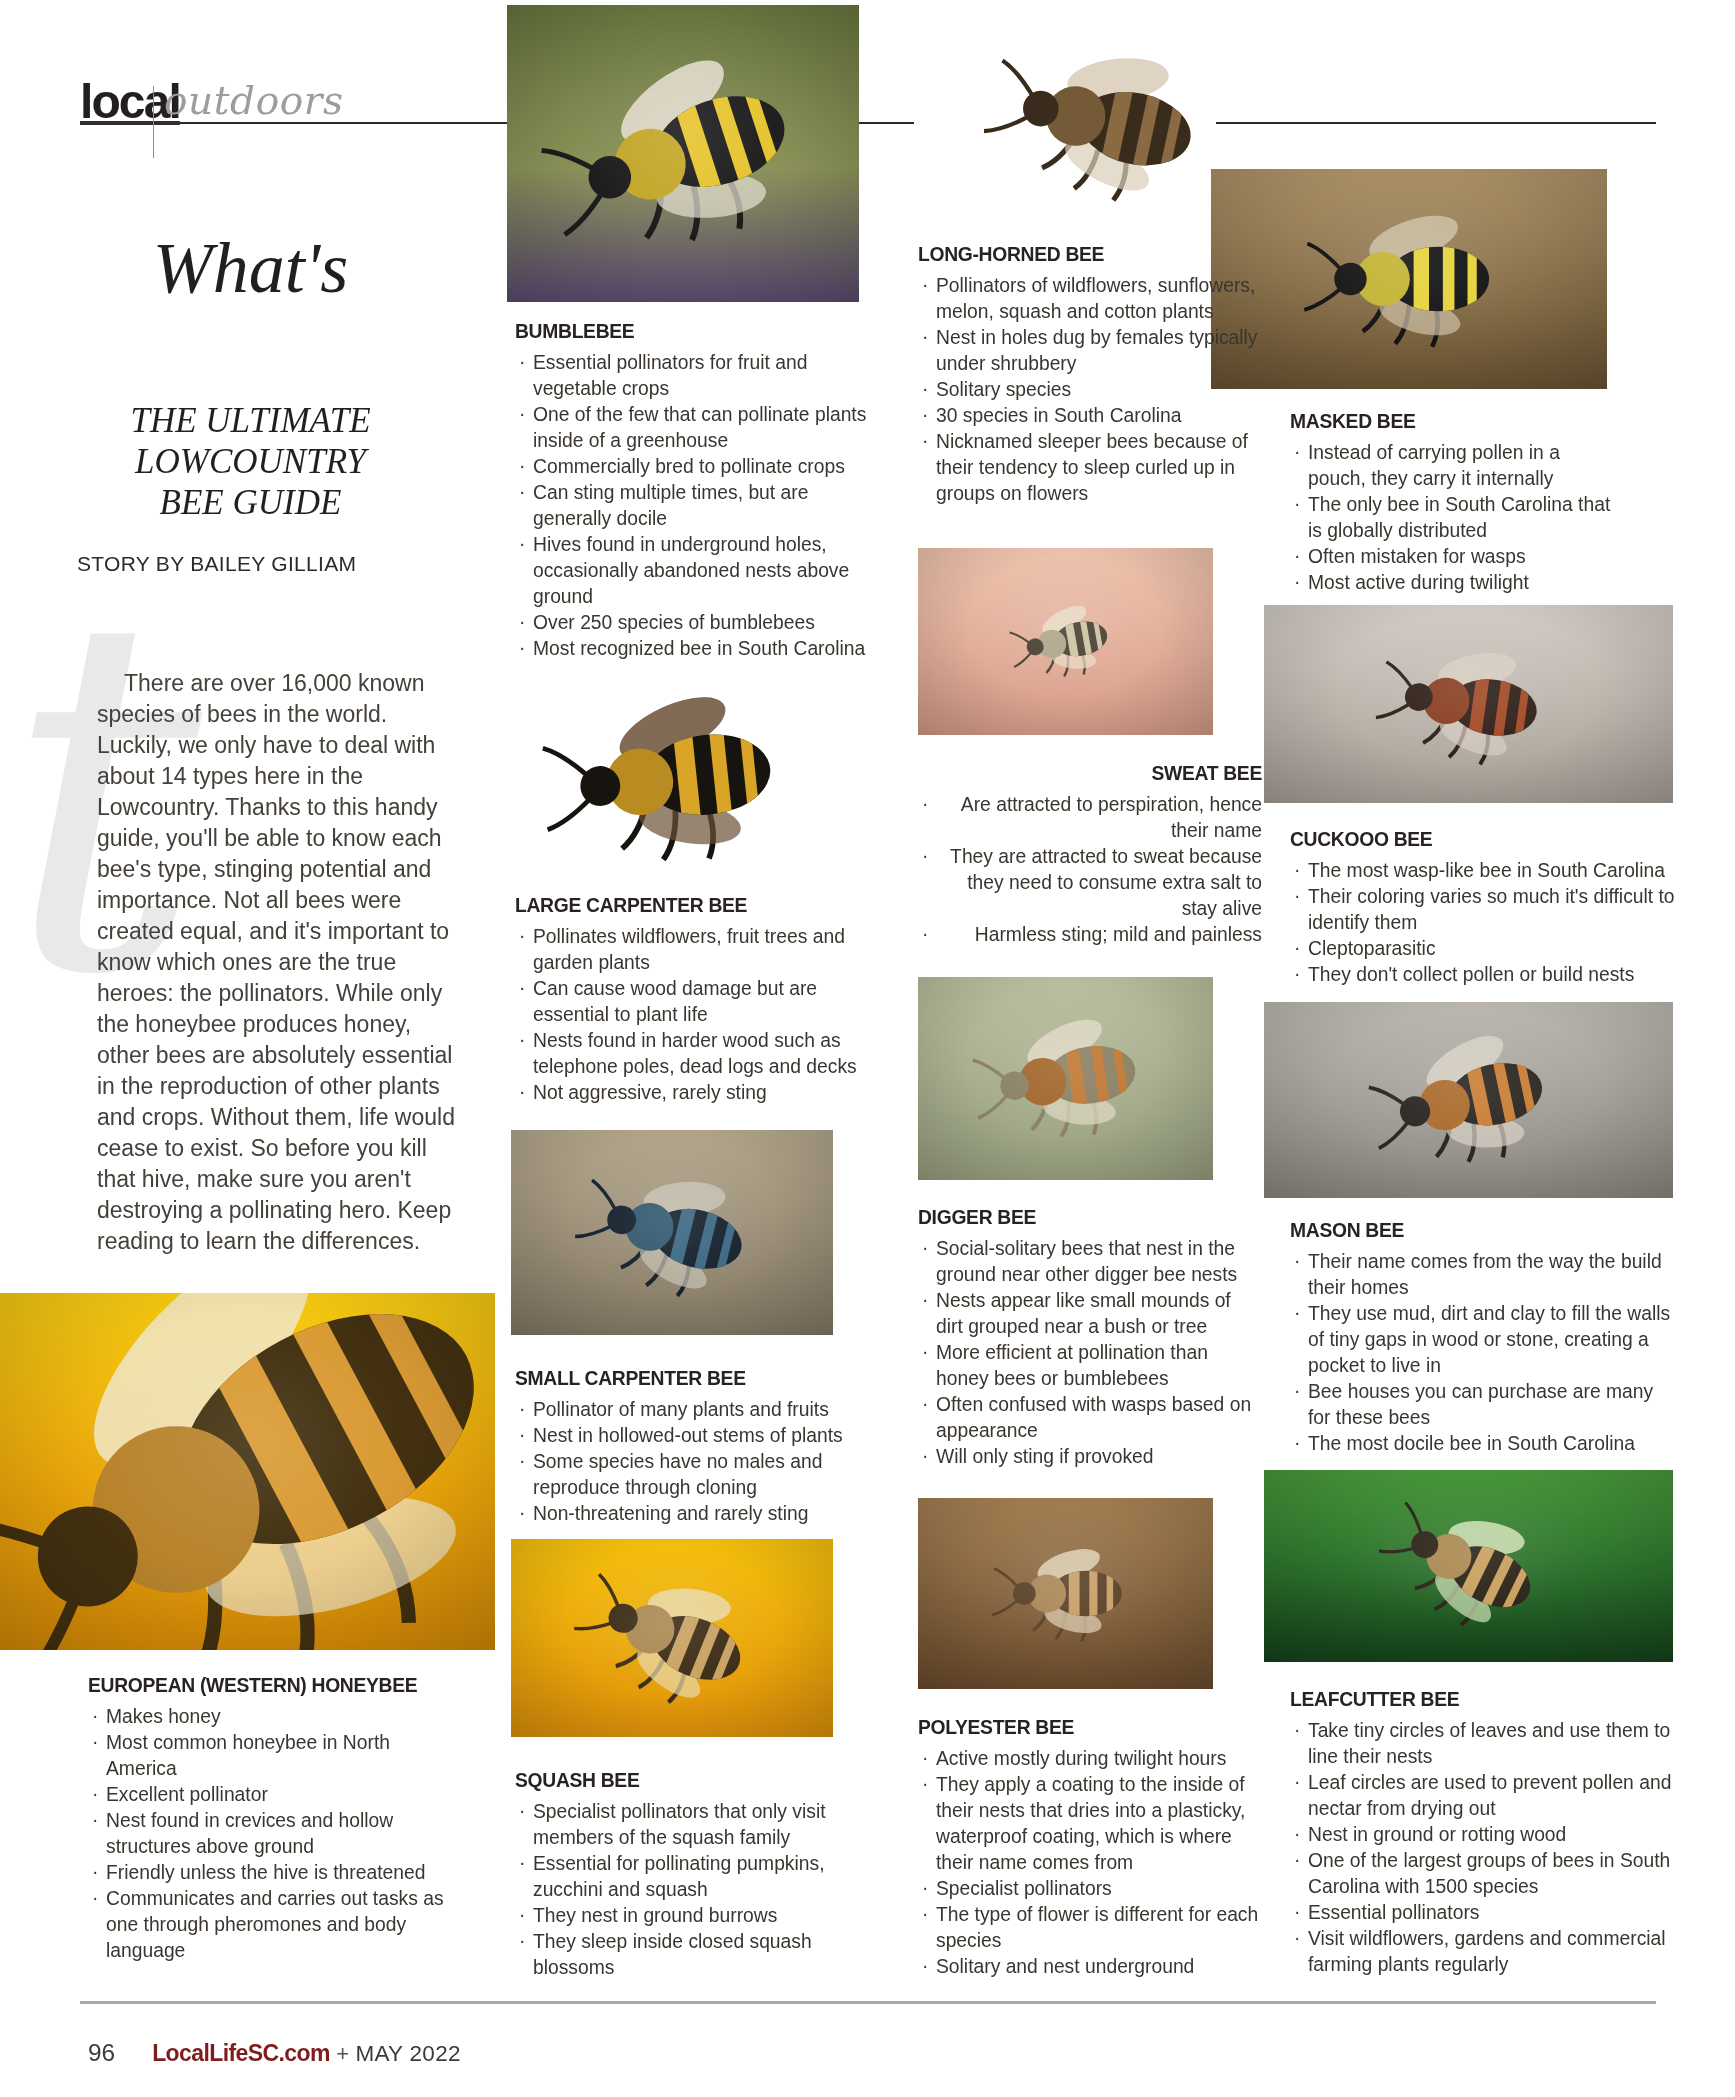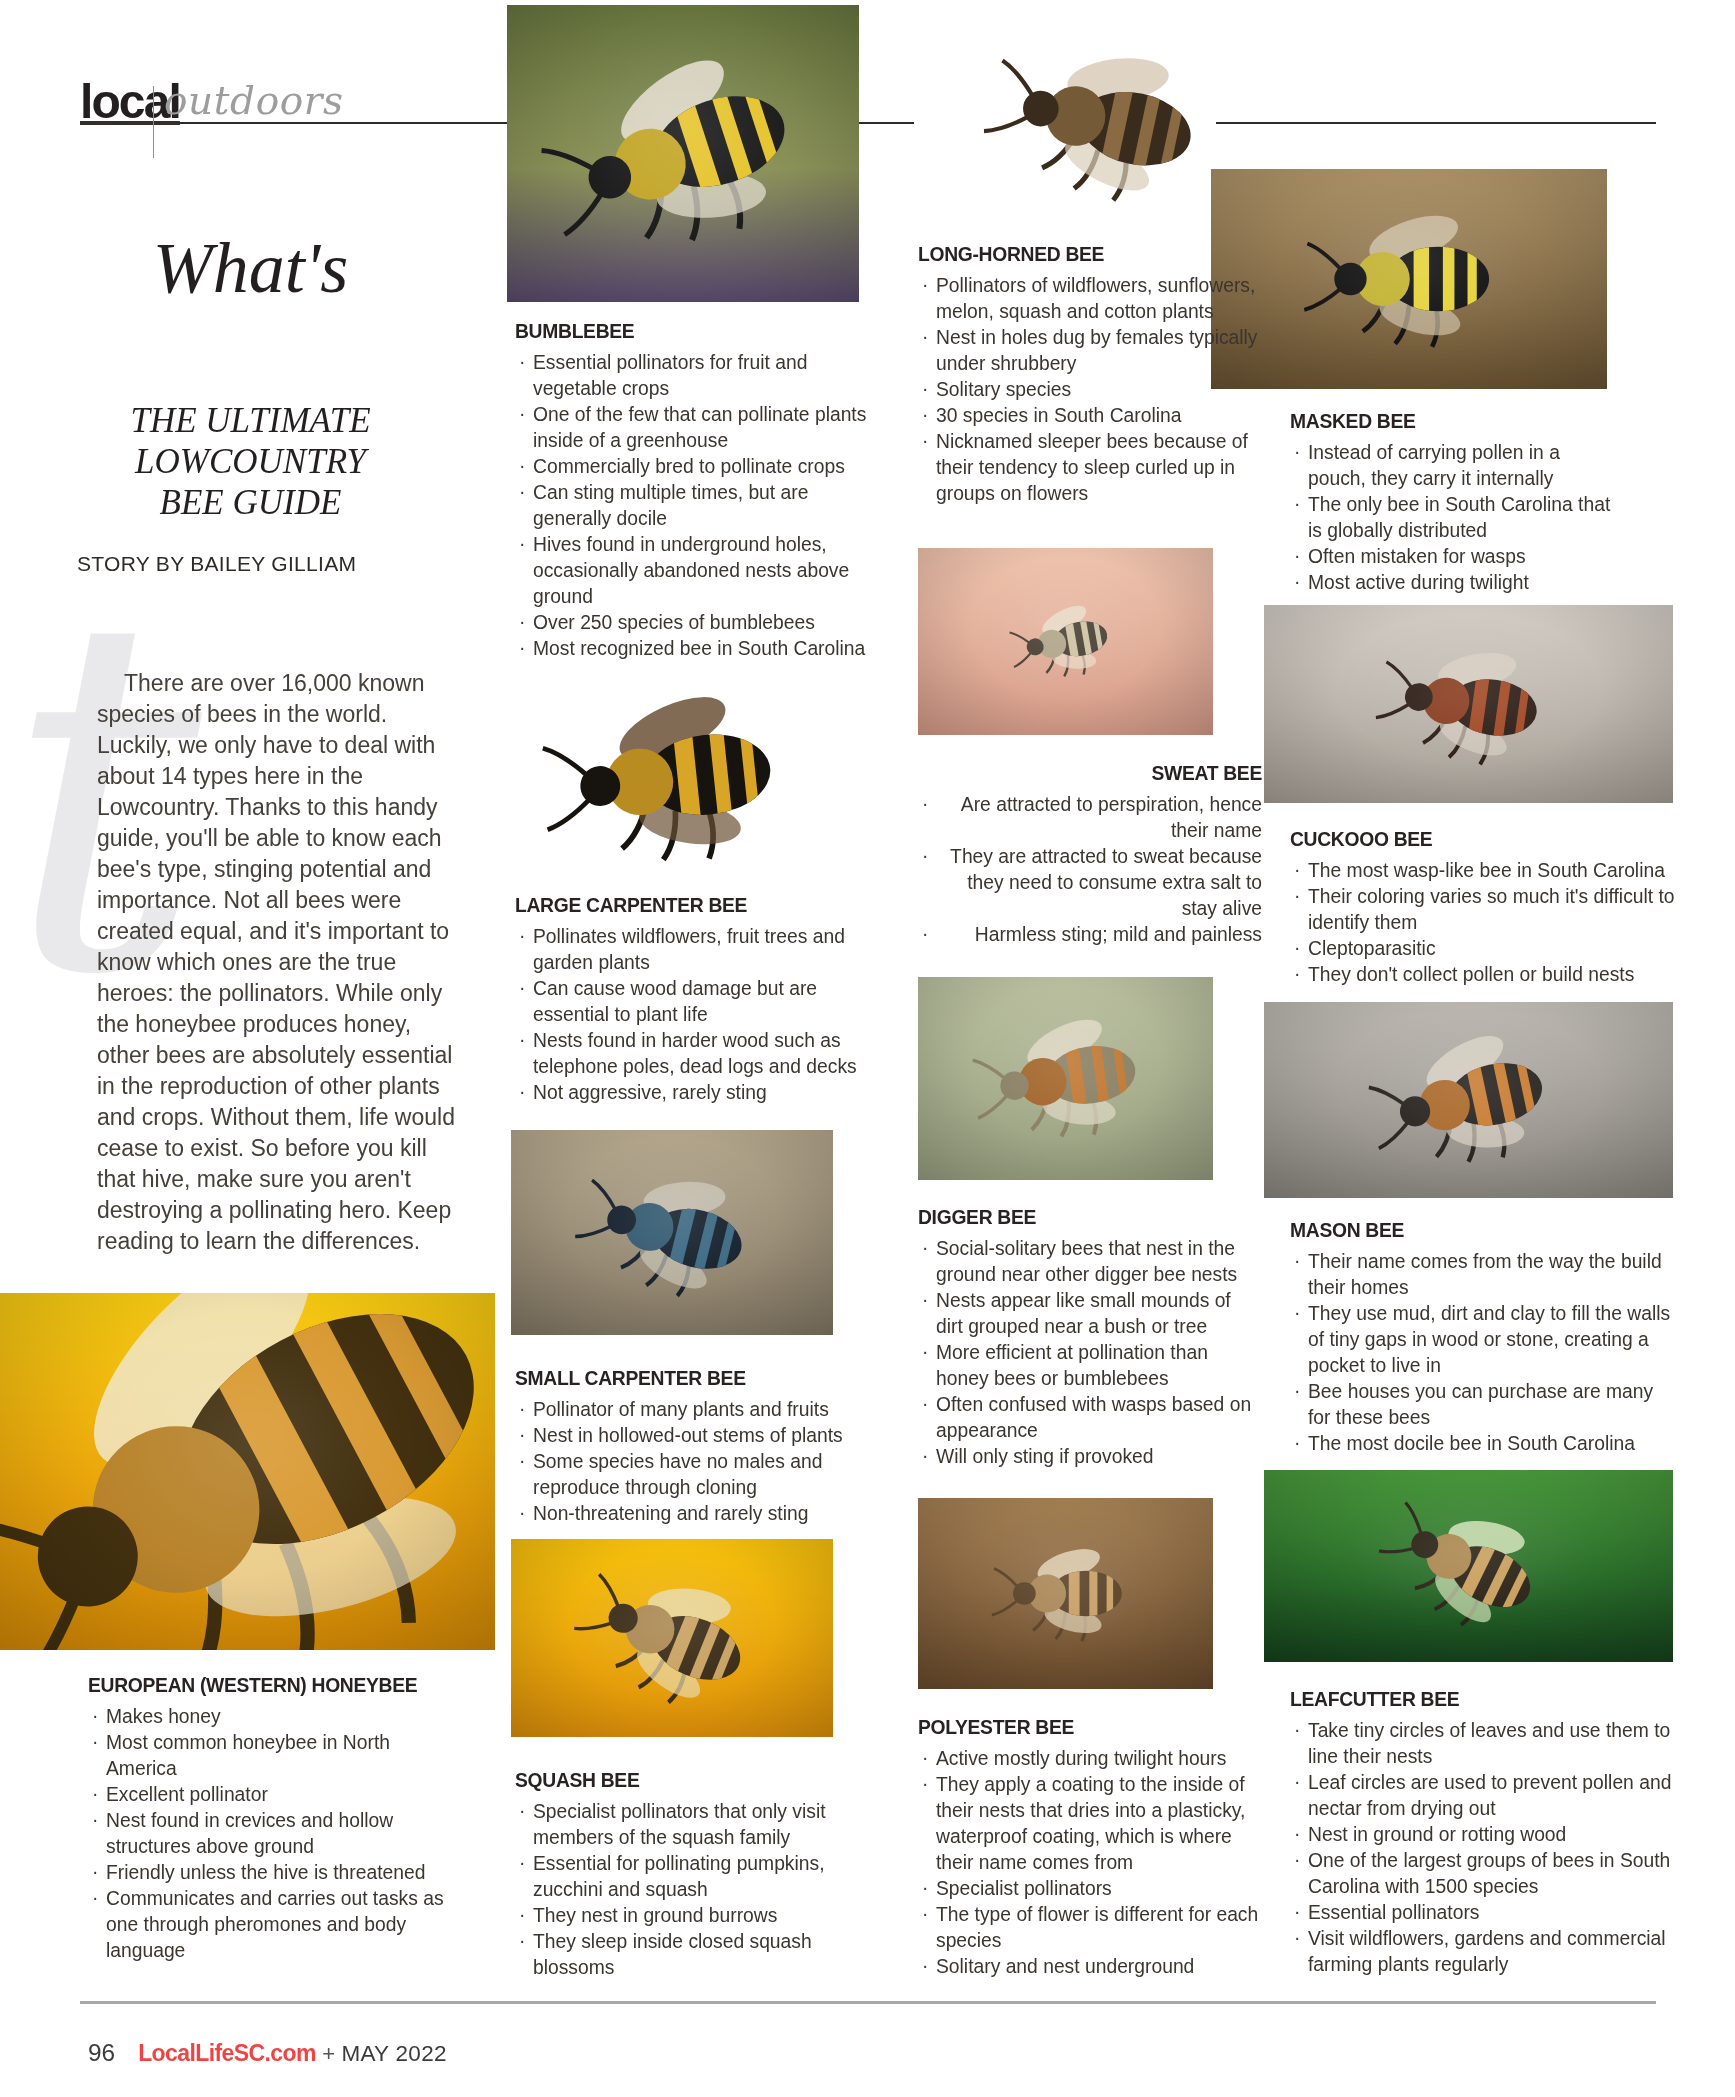--- a/index.html
+++ b/index.html
@@ -32,21 +32,21 @@
   .bee-card{position:absolute;z-index:2;}
   .bee-card h3{margin:0 0 5.8px 0;font:700 19.3px/24px "Liberation Sans",sans-serif;
      color:#282322;letter-spacing:-0.3px;}
   .bee-card ul{margin:0;padding:0;list-style:none;font:400 19.3px/26px "Liberation Sans",sans-serif;color:#3a352f;}
   .bee-card li{position:relative;padding-left:18px;}
   .bee-card li::before{content:"\00B7";position:absolute;left:3.9px;top:-0.6px;color:#3a352f;}
   
   .foot-rule{position:absolute;left:80px;top:2001px;width:1576px;height:2.6px;background:#a8a8a8;z-index:1;}
   .footer{position:absolute;left:88px;top:2028px;z-index:2;display:flex;align-items:baseline;}
   .footer .pg{font:400 24.4px/27px "Liberation Sans",sans-serif;color:#3d3d3d;margin-right:23px;margin-top:11px;}
-  .footer .site{font:700 23px/27px "Liberation Sans",sans-serif;color:#ef4444;letter-spacing:-0.6px;}
+  .footer .site{font:700 23px/27px "Liberation Sans",sans-serif;color:#7f1d1d;letter-spacing:-0.6px;margin-left:14px;}
   .footer .sep{font:400 22px/27px "Liberation Sans",sans-serif;color:#555;margin:0 6.4px;}
   .footer .issue{font:400 22.5px/27px "Liberation Sans",sans-serif;color:#3a3a3a;letter-spacing:0.3px;}
 </style>
 </head>
 <body>
 
 <div class="masthead">
   <span class="brand">local</span>
   <span class="brand-divider"></span>
   <span class="section-script">outdoors</span>

